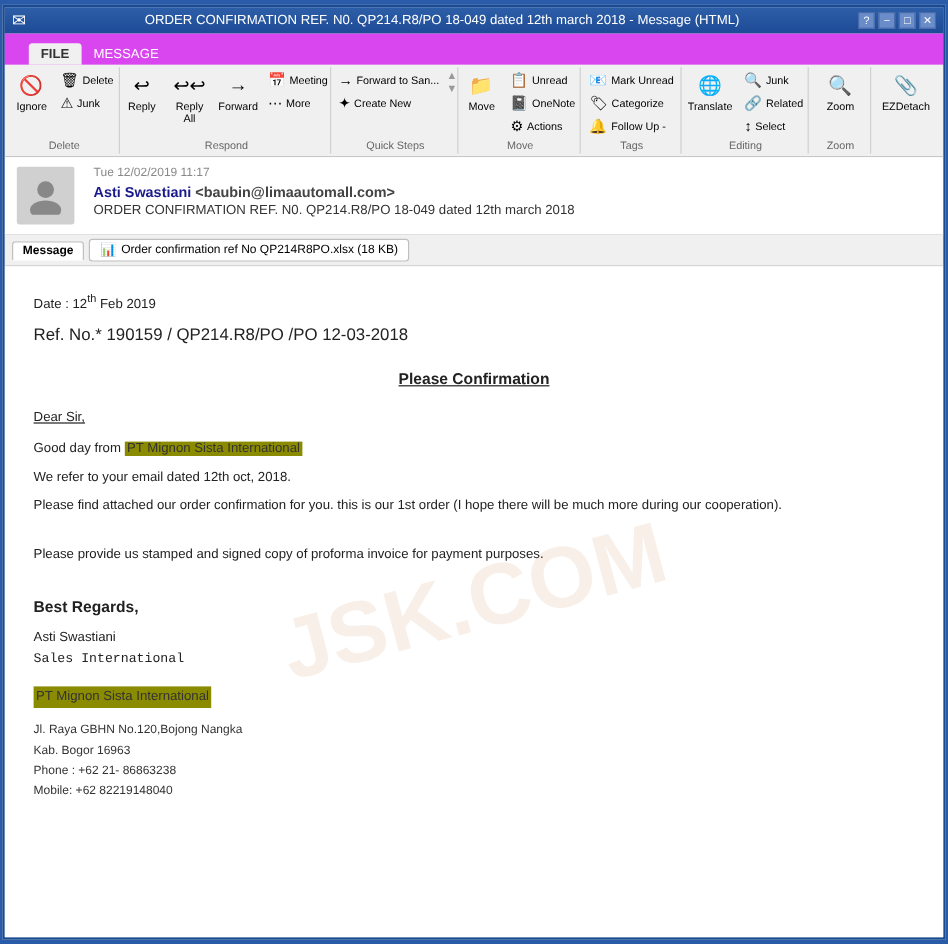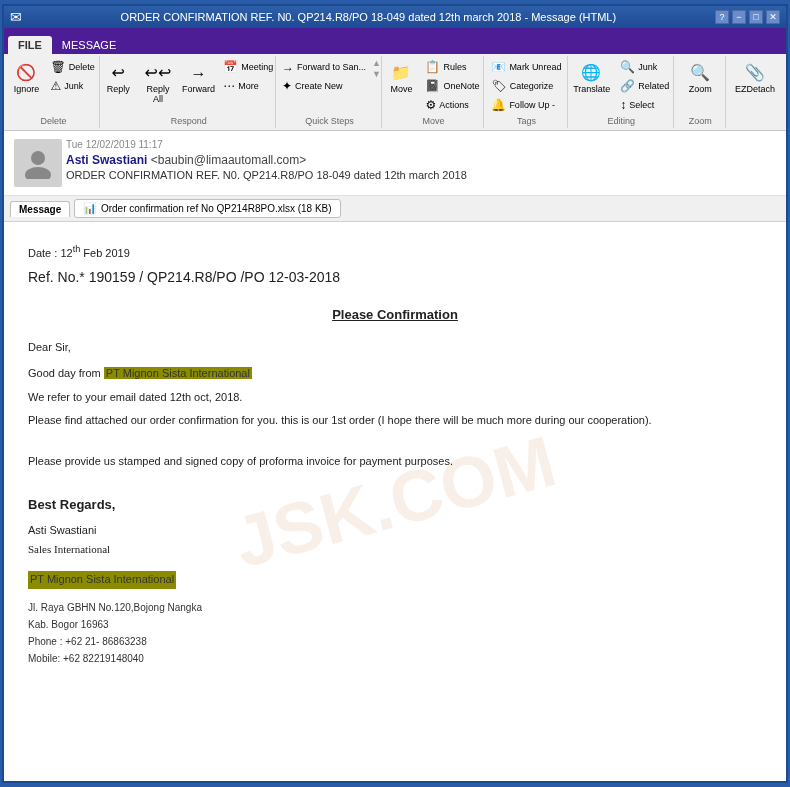--- a/index.html
+++ b/index.html
@@ -35,24 +35,24 @@
     .title-bar-controls { display: flex; gap: 3px; }
     .title-bar-controls span {
       width: 14px; height: 14px;
       background: #6a8cc8;
       display: inline-flex; align-items: center; justify-content: center;
       font-size: 9px; color: white; cursor: pointer;
       border: 1px solid #4a6aaa;
     }
     
     .ribbon-tabs {
-      background: #4c1d95;
+      background: #d946ef;
       display: flex;
       align-items: flex-end;
-      padding: 0 4px;
+      padding: 0 20px;
       height: 26px;
     }
     .ribbon-tab {
       padding: 3px 10px;
       font-size: 11px;
       cursor: pointer;
       border-radius: 3px 3px 0 0;
       color: white;
     }
     .ribbon-tab.active {
@@ -112,21 +112,21 @@
     }
     
     .email-header {
       padding: 8px 10px;
       border-bottom: 1px solid #e0e0e0;
       background: white;
     }
     .email-header-row {
       display: flex;
       align-items: flex-start;
-      gap: 4px;
+      gap: 16px;
     }
     .avatar {
       width: 48px; height: 48px;
       background: #d0d0d0;
       border-radius: 2px;
       display: flex; align-items: center; justify-content: center;
       font-size: 24px; color: #888;
       flex-shrink: 0;
     }
     .email-meta { flex: 1; }
@@ -189,31 +189,31 @@
     .email-body-content { position: relative; z-index: 2; }
     .body-date { margin-bottom: 4px; font-size: 11px; }
     .body-ref { margin-bottom: 16px; font-size: 14px; }
     .body-title {
       text-align: center;
       font-weight: bold;
       text-decoration: underline;
       margin-bottom: 14px;
       font-size: 13px;
     }
-    .body-greeting { margin-bottom: 8px; }
+    .body-greeting { margin-bottom: 8px; text-decoration: underline; }
     .body-para { margin-bottom: 6px; }
     .highlight-green {
       background-color: #8B8B00;
       color: #333;
       padding: 0 2px;
     }
     .signature { margin-top: 24px; }
     .sig-regards { font-weight: bold; font-size: 13px; margin-bottom: 6px; }
     .sig-name { font-size: 11px; margin-bottom: 2px; }
-    .sig-title { font-family: Liberation Serif, serif; font-size: 11px; margin-bottom: 12px; }
+    .sig-title { font-family: Liberation Mono, monospace; font-size: 11px; margin-bottom: 12px; }
     .sig-company {
       background-color: #8B8B00;
       color: #333;
       padding: 0 2px;
       font-size: 11px;
       display: inline-block;
       margin-bottom: 4px;
     }
     .sig-address { font-size: 10px; line-height: 1.7; color: #333; }
   </style>
@@ -312,21 +312,21 @@
 
     <div class="ribbon-group">
       <div class="ribbon-buttons">
         <div class="ribbon-btn-large">
           <div class="icon">📁</div>
           <span>Move</span>
         </div>
         <div class="ribbon-col">
           <div class="ribbon-btn-small">
             <span class="icon">📋</span>
-            <span>Rules</span>
+            <span>Unread</span>
           </div>
           <div class="ribbon-btn-small">
             <span class="icon">📓</span>
             <span>OneNote</span>
           </div>
           <div class="ribbon-btn-small">
             <span class="icon">⚙</span>
             <span>Actions</span>
           </div>
         </div>
@@ -397,21 +397,21 @@
       <div class="avatar">
         <svg width="32" height="32" viewBox="0 0 32 32" fill="#888">
           <circle cx="16" cy="11" r="7"></circle>
           <ellipse cx="16" cy="28" rx="13" ry="8"></ellipse>
         </svg>
       </div>
       <div class="email-meta">
         <div class="email-timestamp">Tue 12/02/2019 11:17</div>
         <div class="email-from">
           <span>Asti Swastiani</span>
-          <span style="font-weight:normal;color:#444;">&lt;baubin@limaautomall.com&gt;</span>
+          <span style="font-weight:bold;color:#444;">&lt;baubin@limaautomall.com&gt;</span>
         </div>
         <div class="email-subject">ORDER CONFIRMATION REF. N0. QP214.R8/PO 18-049 dated 12th march 2018</div>
       </div>
     </div>
   </div>
 
   <div class="tabs-bar">
     <div class="tab-item active">Message</div>
     <div class="attachment-tab">
       <span style="color:green;font-size:11px;">📊</span>

